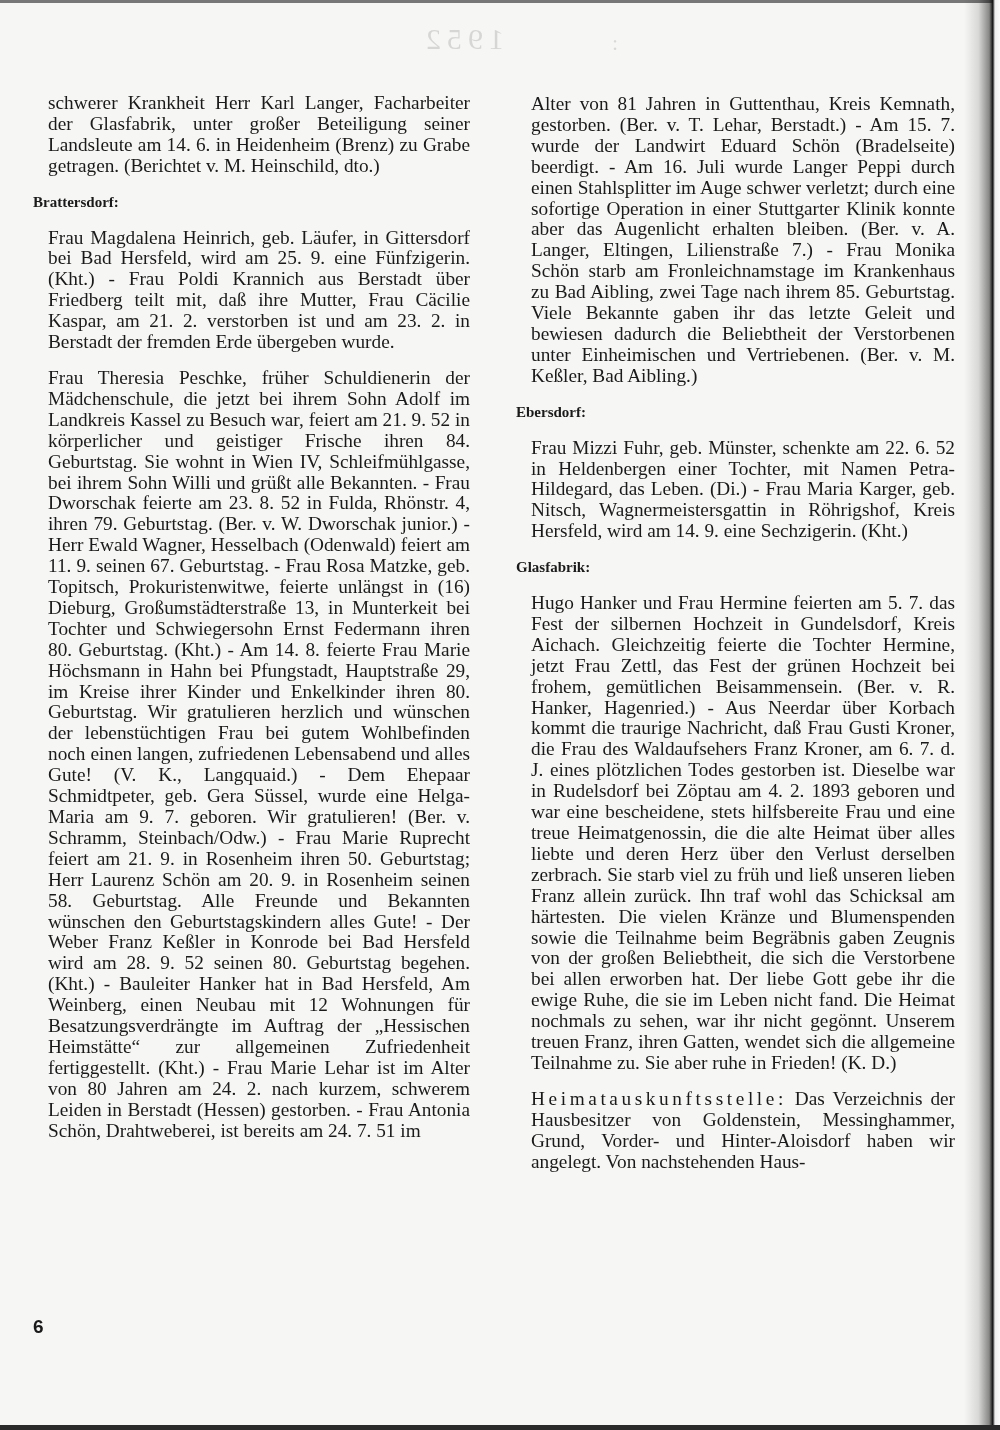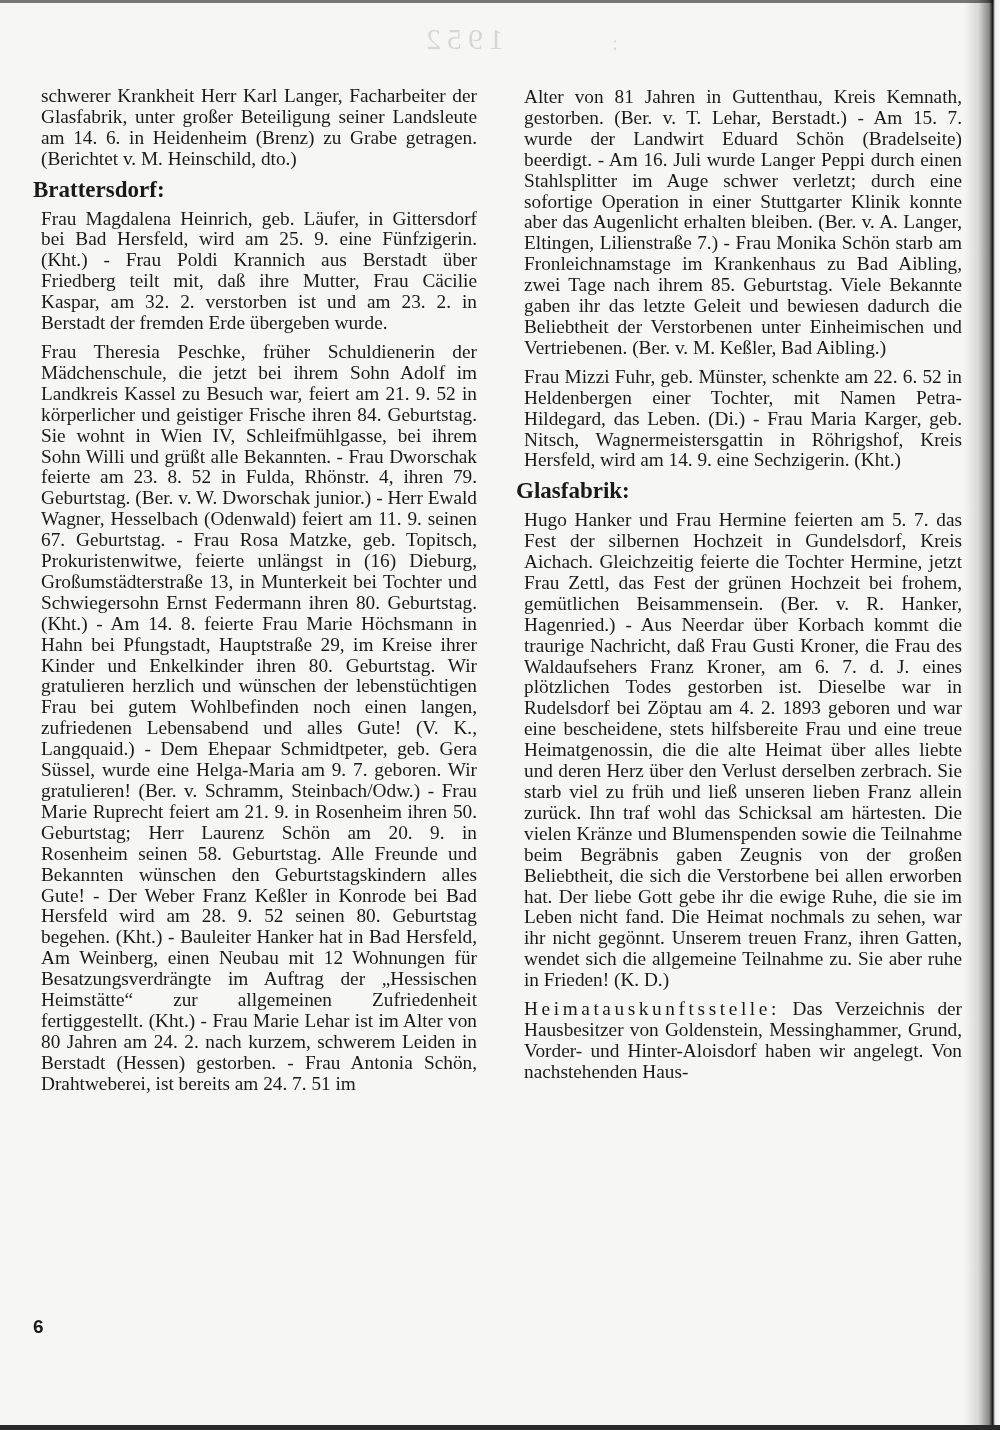--- a/index.html
+++ b/index.html
@@ -26,23 +26,23 @@
   }
   .bleed-mark-2 {
     position: absolute; left: 612px; top: 30px; font-size: 22px; color: rgba(0,0,0,0.12);
   }
   .col {
     position: absolute; top: 78px; width: 452px;
     font-size: 19.3px; line-height: 20.9px;
   }
   .col.left { left: 33px; }
   .col.right { left: 516px; top: 79px; width: 454px; }
-  .para { text-align: justify; margin: 8px; }
+  .para { text-align: justify; margin: 15px; }
   .heading {
-    font-weight: bold; margin: 10px 0 0 0; font-size: 23px; line-height: 20.9px;
+    font-weight: bold; margin: 10px 0 0 0; font-size: 15px; line-height: 20.9px;
   }
   .spaced { letter-spacing: 3.6px; }
   .page-number {
     position: absolute; left: 33px; top: 1316px;
     font-family: "Liberation Sans", "DejaVu Sans", sans-serif;
     font-weight: bold; font-size: 19px;
   }
 </style>
 </head>
 <body>
@@ -50,32 +50,33 @@
 <div class="page">
   <div class="top-edge"></div>
   <div class="bleed-mark">1952</div>
   <div class="bleed-mark-2">:</div>
 
   <div class="col left">
     <p class="para">schwerer Krankheit Herr Karl Langer, Facharbeiter der Glasfabrik, unter großer Beteiligung seiner Landsleute am 14. 6. in Heidenheim (Brenz) zu Grabe getragen. (Berichtet v. M. Heinschild, dto.)</p>
 
     <div>
       <div class="heading">Brattersdorf:</div>
-      <p class="para">Frau Magdalena Heinrich, geb. Läufer, in Gittersdorf bei Bad Hersfeld, wird am 25. 9. eine Fünfzigerin. (Kht.) - Frau Poldi Krannich aus Berstadt über Friedberg teilt mit, daß ihre Mutter, Frau Cäcilie Kaspar, am 32. 2. verstorben ist und am 23. 2. in Berstadt der fremden Erde übergeben wurde.</p>
+      <p class="para">Frau Magdalena Heinrich, geb. Läufer, in Gittersdorf bei Bad Hersfeld, wird am 25. 9. eine Fünfzigerin. (Kht.) - Frau Poldi Krannich aus Berstadt über Friedberg teilt mit, daß ihre Mutter, Frau Cäcilie Kaspar, am 21. 2. verstorben ist und am 23. 2. in Berstadt der fremden Erde übergeben wurde.</p>
     </div>
 
     <div>
       <p class="para">Frau Theresia Peschke, früher Schuldienerin der Mädchenschule, die jetzt bei ihrem Sohn Adolf im Landkreis Kassel zu Besuch war, feiert am 21. 9. 52 in körperlicher und geistiger Frische ihren 84. Geburtstag. Sie wohnt in Wien IV, Schleifmühlgasse, bei ihrem Sohn Willi und grüßt alle Bekannten. - Frau Dworschak feierte am 23. 8. 52 in Fulda, Rhönstr. 4, ihren 79. Geburtstag. (Ber. v. W. Dworschak junior.) - Herr Ewald Wagner, Hesselbach (Odenwald) feiert am 11. 9. seinen 67. Geburtstag. - Frau Rosa Matzke, geb. Topitsch, Prokuristenwitwe, feierte unlängst in (16) Dieburg, Großumstädterstraße 13, in Munterkeit bei Tochter und Schwiegersohn Ernst Federmann ihren 80. Geburtstag. (Kht.) - Am 14. 8. feierte Frau Marie Höchsmann in Hahn bei Pfungstadt, Hauptstraße 29, im Kreise ihrer Kinder und Enkelkinder ihren 80. Geburtstag. Wir gratulieren herzlich und wünschen der lebenstüchtigen Frau bei gutem Wohlbefinden noch einen langen, zufriedenen Lebensabend und alles Gute! (V. K., Langquaid.) - Dem Ehepaar Schmidtpeter, geb. Gera Süssel, wurde eine Helga-Maria am 9. 7. geboren. Wir gratulieren! (Ber. v. Schramm, Steinbach/Odw.) - Frau Marie Ruprecht feiert am 21. 9. in Rosenheim ihren 50. Geburtstag; Herr Laurenz Schön am 20. 9. in Rosenheim seinen 58. Geburtstag. Alle Freunde und Bekannten wünschen den Geburtstagskindern alles Gute! - Der Weber Franz Keßler in Konrode bei Bad Hersfeld wird am 28. 9. 52 seinen 80. Geburtstag begehen. (Kht.) - Bauleiter Hanker hat in Bad Hersfeld, Am Weinberg, einen Neubau mit 12 Wohnungen für Besatzungsverdrängte im Auftrag der „Hessischen Heimstätte“ zur allgemeinen Zufriedenheit fertiggestellt. (Kht.) - Frau Marie Lehar ist im Alter von 80 Jahren am 24. 2. nach kurzem, schwerem Leiden in Berstadt (Hessen) gestorben. - Frau Antonia Schön, Drahtweberei, ist bereits am 24. 7. 51 im</p>
     </div>
   </div>
 
   <div class="col right">
     <p class="para">Alter von 81 Jahren in Guttenthau, Kreis Kemnath, gestorben. (Ber. v. T. Lehar, Berstadt.) - Am 15. 7. wurde der Landwirt Eduard Schön (Bradelseite) beerdigt. - Am 16. Juli wurde Langer Peppi durch einen Stahlsplitter im Auge schwer verletzt; durch eine sofortige Operation in einer Stuttgarter Klinik konnte aber das Augenlicht erhalten bleiben. (Ber. v. A. Langer, Eltingen, Lilienstraße 7.) - Frau Monika Schön starb am Fronleichnamstage im Krankenhaus zu Bad Aibling, zwei Tage nach ihrem 85. Geburtstag. Viele Bekannte gaben ihr das letzte Geleit und bewiesen dadurch die Beliebtheit der Verstorbenen unter Einheimischen und Vertriebenen. (Ber. v. M. Keßler, Bad Aibling.)</p>
 
     <div>
+      <div class="heading">Ebersdorf:</div>
       <p class="para">Frau Mizzi Fuhr, geb. Münster, schenkte am 22. 6. 52 in Heldenbergen einer Tochter, mit Namen Petra-Hildegard, das Leben. (Di.) - Frau Maria Karger, geb. Nitsch, Wagnermeistersgattin in Röhrigshof, Kreis Hersfeld, wird am 14. 9. eine Sechzigerin. (Kht.)</p>
     </div>
 
     <div>
       <div class="heading">Glasfabrik:</div>
       <p class="para">Hugo Hanker und Frau Hermine feierten am 5. 7. das Fest der silbernen Hochzeit in Gundelsdorf, Kreis Aichach. Gleichzeitig feierte die Tochter Hermine, jetzt Frau Zettl, das Fest der grünen Hochzeit bei frohem, gemütlichen Beisammensein. (Ber. v. R. Hanker, Hagenried.) - Aus Neerdar über Korbach kommt die traurige Nachricht, daß Frau Gusti Kroner, die Frau des Waldaufsehers Franz Kroner, am 6. 7. d. J. eines plötzlichen Todes gestorben ist. Dieselbe war in Rudelsdorf bei Zöptau am 4. 2. 1893 geboren und war eine bescheidene, stets hilfsbereite Frau und eine treue Heimatgenossin, die die alte Heimat über alles liebte und deren Herz über den Verlust derselben zerbrach. Sie starb viel zu früh und ließ unseren lieben Franz allein zurück. Ihn traf wohl das Schicksal am härtesten. Die vielen Kränze und Blumenspenden sowie die Teilnahme beim Begräbnis gaben Zeugnis von der großen Beliebtheit, die sich die Verstorbene bei allen erworben hat. Der liebe Gott gebe ihr die ewige Ruhe, die sie im Leben nicht fand. Die Heimat nochmals zu sehen, war ihr nicht gegönnt. Unserem treuen Franz, ihren Gatten, wendet sich die allgemeine Teilnahme zu. Sie aber ruhe in Frieden! (K. D.)</p>
     </div>
 
     <div>
       <p class="para"><span class="spaced">Heimatauskunftsstelle:</span><span> Das Verzeichnis der Hausbesitzer von Goldenstein, Messinghammer, Grund, Vorder- und Hinter-Aloisdorf haben wir angelegt. Von nachstehenden Haus-</span></p>

